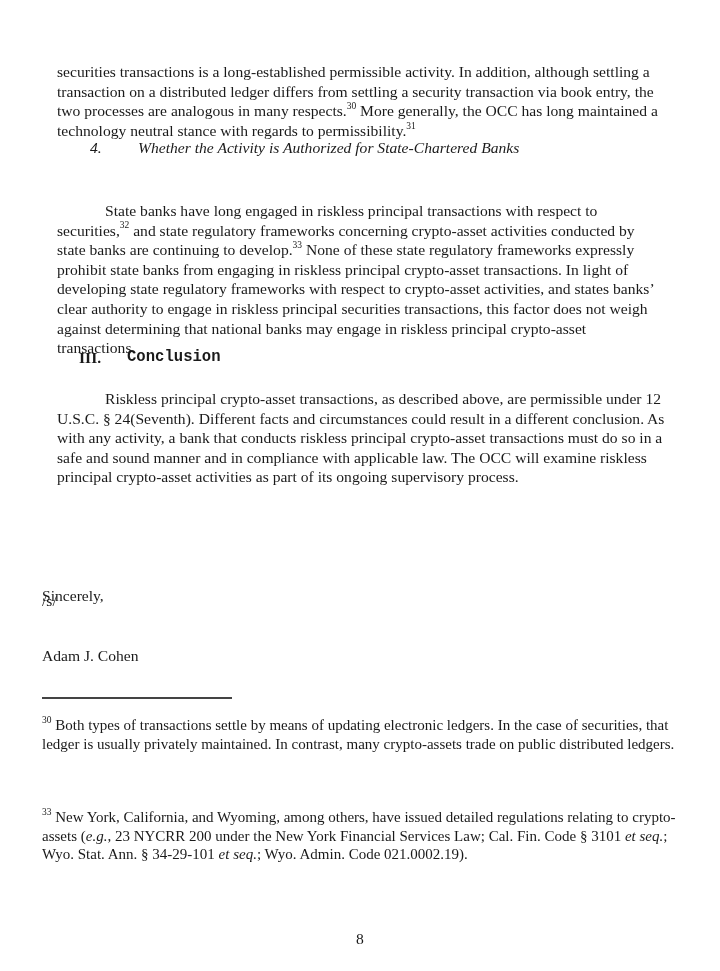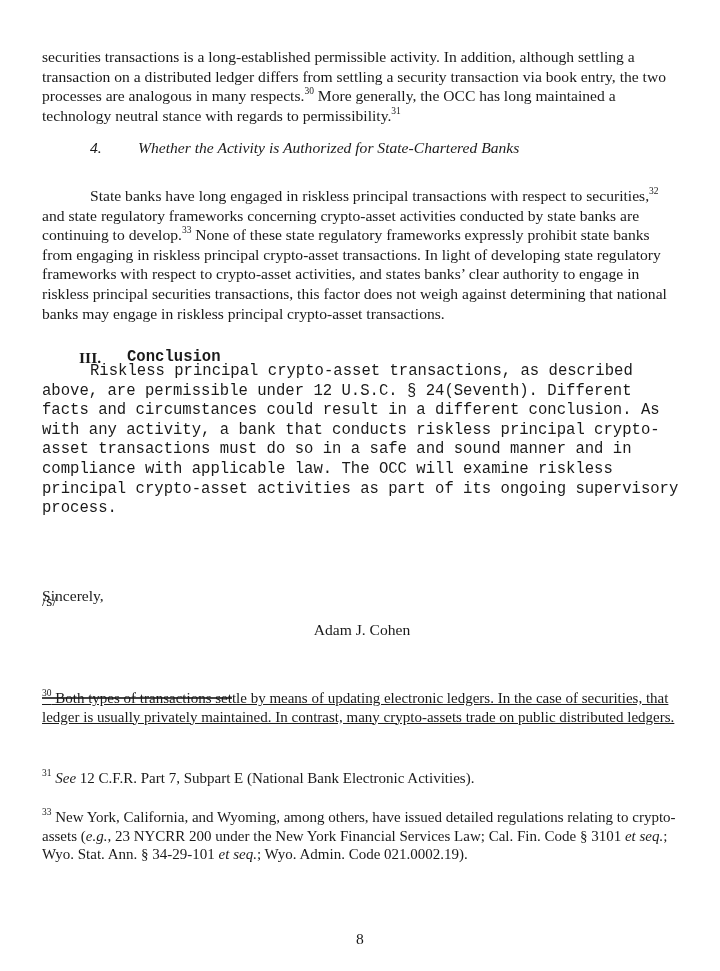--- a/index.html
+++ b/index.html
@@ -1,20 +1,20 @@
 <!DOCTYPE html>
 <html><head>
 <meta charset="utf-8">
 <style>
   html, body { margin:0; padding:0; background:#ffffff; }
   body { width:720px; height:971px; overflow:hidden; position:relative; }
   .page { position:absolute; left:0; top:0; width:720px; height:971px; background:#fff; color:#1a1a1a;
           font-family:"Liberation Serif", serif; font-size:15.6px; }
   .blk { position:absolute; left:42px; width:640px; line-height:19.6px; }
-  .blk p { margin:0; }
+  .blk p { margin:15px; }
   .ind { text-indent:48px; }
   sup { font-size:9.5px; line-height:0; vertical-align:super; position:relative; top:-1px; }
   .it { font-style:italic; }
   .bold { font-weight:bold; }
   .fn { font-size:15px; line-height:18.6px; }
   .rule { position:absolute; left:42px; top:697px; width:190px; height:1.5px; background:#444; }
   .pnum { position:absolute; left:0; width:720px; text-align:center; top:930px; font-size:15.6px; }
 </style>
 </head>
 <body>
@@ -32,38 +32,35 @@
 
   <div class="blk" style="top:186px;">
     <p class="ind"><span>State banks have long engaged in riskless principal transactions with respect to securities,</span><sup>32</sup><span> and state regulatory frameworks concerning crypto-asset activities conducted by state banks are continuing to develop.</span><sup>33</sup><span>  None of these state regulatory frameworks expressly prohibit state banks from engaging in riskless principal crypto-asset transactions.  In light of developing state regulatory frameworks with respect to crypto-asset activities, and states banks’ clear authority to engage in riskless principal securities transactions, this factor does not weigh against determining that national banks may engage in riskless principal crypto-asset transactions.</span></p>
   </div>
 
   <div class="blk bold" style="top:348px;margin-left:37px;">
     <span>III.</span>
     <span style="position:absolute; left:48px;font-family:Liberation Mono, monospace;">Conclusion</span>
   </div>
 
-  <div class="blk" style="top:362px;font-family:Liberation Mono, monospace;">
+  <div class="blk" style="top:374px;">
     <p class="ind">Riskless principal crypto-asset transactions, as described above, are permissible under 12 U.S.C. § 24(Seventh).  Different facts and circumstances could result in a different conclusion.  As with any activity, a bank that conducts riskless principal crypto-asset transactions must do so in a safe and sound manner and in compliance with applicable law.  The OCC will examine riskless principal crypto-asset activities as part of its ongoing supervisory process.</p>
   </div>
 
 
   <div class="blk" style="top:586px;">Sincerely,</div>
   <div class="blk" style="top:591px;">/s/</div>
-  <div class="blk" style="top:620px;text-align:center;">Adam J. Cohen</div>
+  <div class="blk" style="top:646px;">Adam J. Cohen</div>
 
   <div class="rule"></div>
 
-  <div class="blk fn" style="top:689px;text-decoration:underline;">
+  <div class="blk fn" style="top:716px;">
     <sup>30</sup><span> Both types of transactions settle by means of updating electronic ledgers.  In the case of securities, that ledger is usually privately maintained.  In contrast, many crypto-assets trade on public distributed ledgers.</span>
   </div>
 
-  <div class="blk fn" style="top:769px;">
-    <sup>31</sup> <span class="it">See</span><span> 12 C.F.R. Part 7, Subpart E (National Bank Electronic Activities).</span>
-  </div>
 
 
   <div class="blk fn" style="top:808px;">
     <sup>33</sup><span> New York, California, and Wyoming, among others, have issued detailed regulations relating to crypto-assets (</span><span class="it">e.g.</span><span>, 23 NYCRR 200 under the New York Financial Services Law; Cal. Fin. Code § 3101 </span><span class="it">et seq.</span><span>; Wyo. Stat. Ann. § 34-29-101 </span><span class="it">et seq.</span><span>; Wyo. Admin. Code 021.0002.19).</span>
   </div>
 
   <div class="pnum">8</div>
 </div>
 
 </body></html>

